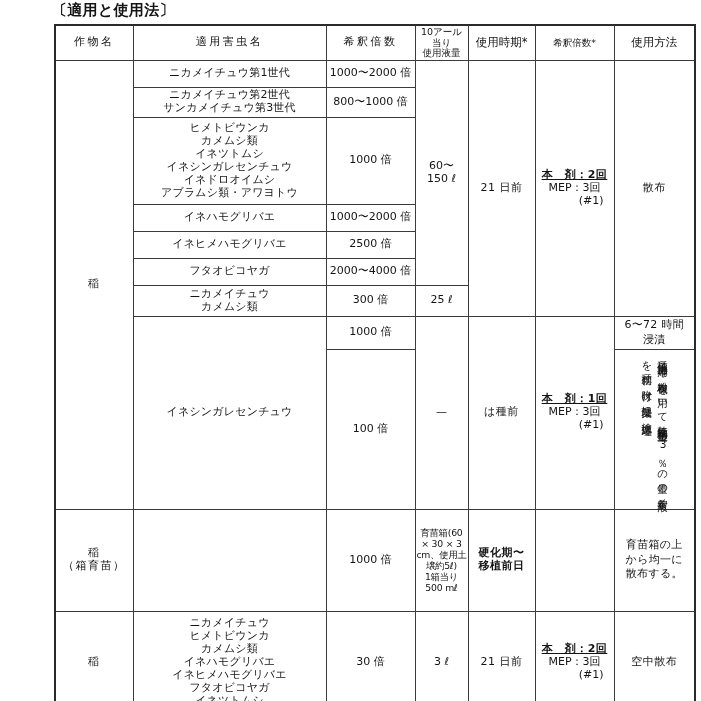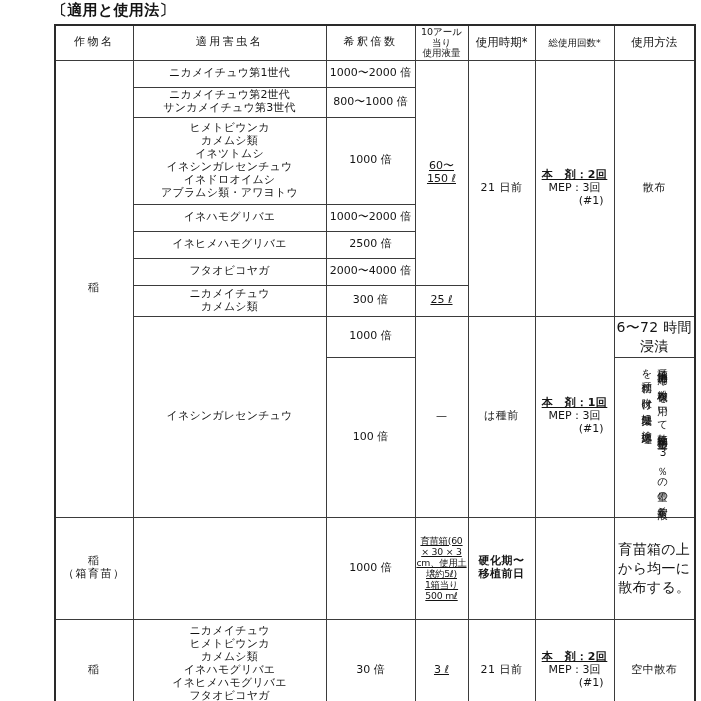--- a/index.html
+++ b/index.html
@@ -97,21 +97,20 @@
   td.pest .pl { display: block; white-space: nowrap; }
 
   td.dil {
     font-size: 12px;
     white-space: nowrap;
   }
 
   td.vol {
     font-size: 11.5px;
     line-height: 1.2;
-    text-decoration: underline;
   }
   td.vol .vl { display:block; white-space: nowrap; }
 
   td.vol.smallbox {
     font-size: 9.3px;
     line-height: 1.2;
     letter-spacing: -0.2px;
     padding: 17px 0;
   }
   td.vol.smallbox .vl { white-space: nowrap; }
@@ -150,21 +149,21 @@
     text-orientation: upright;
     font-size: 10.5px;
     line-height: 1.5;
     letter-spacing: 1.2px;
     height: 150px;
     margin: 0 auto;
     text-align: left;
   }
 
   td.method.small {
-    font-size: 14px;
+    font-size: 11px;
     line-height: 1.35;
     letter-spacing: 0.3px;
   }
 
   td.dash {
     font-size: 15px;
   }
 </style>
 </head>
 <body>
@@ -187,21 +186,21 @@
     <thead>
       <tr>
         <th>作物名</th>
         <th>適用害虫名</th>
         <th>希釈倍数</th>
         <th class="tiny">
           <span class="l1">10アール当り</span>
           <span class="l2">使用液量</span>
         </th>
         <th class="tight">使用時期*</th>
-        <th class="tiny">総使用回数*</th>
+        <th class="tiny">希釈倍数*</th>
         <th class="tight">使用方法</th>
       </tr>
     </thead>
 
     <tbody>
 
       <tr style="height:27px">
         <td class="crop" rowspan="9">稲</td>
         <td class="pest">
           <span class="pl">ニカメイチュウ第1世代</span>

